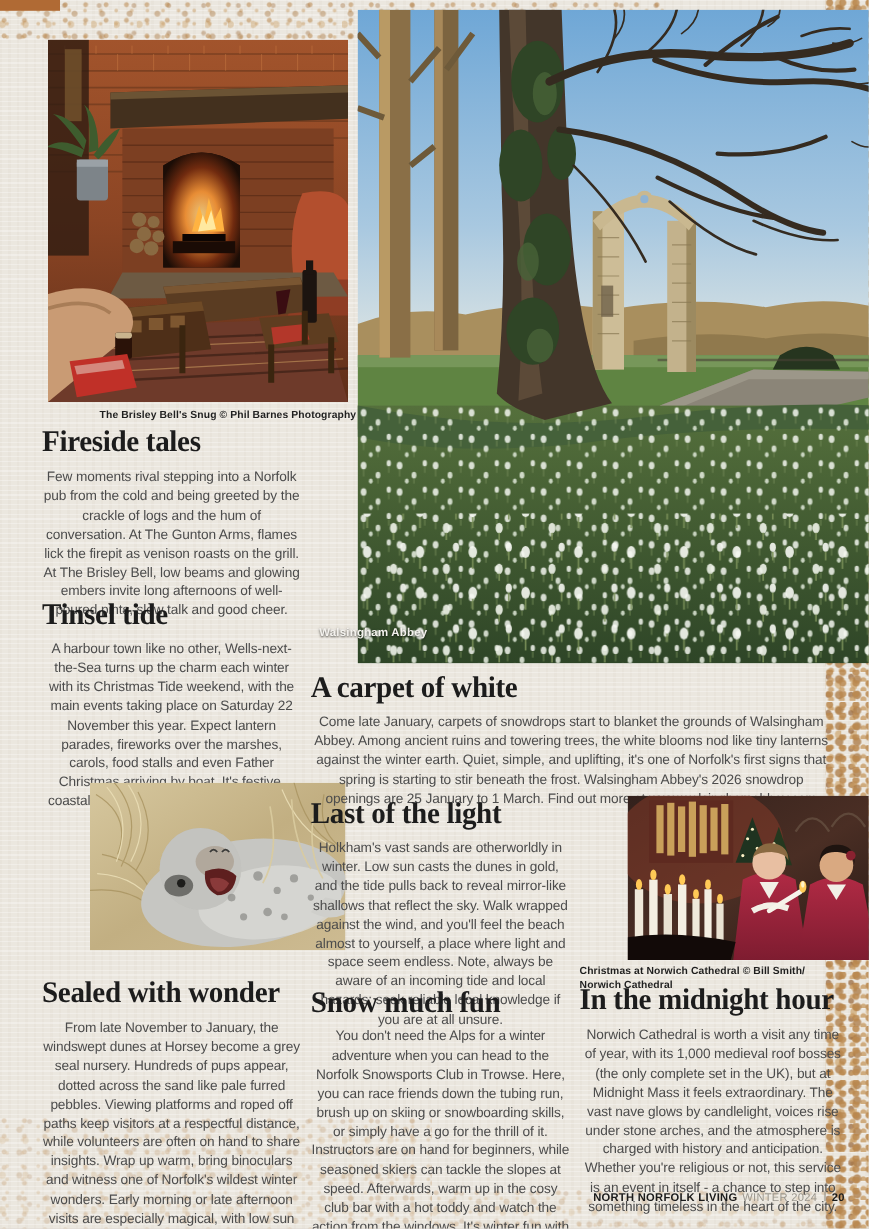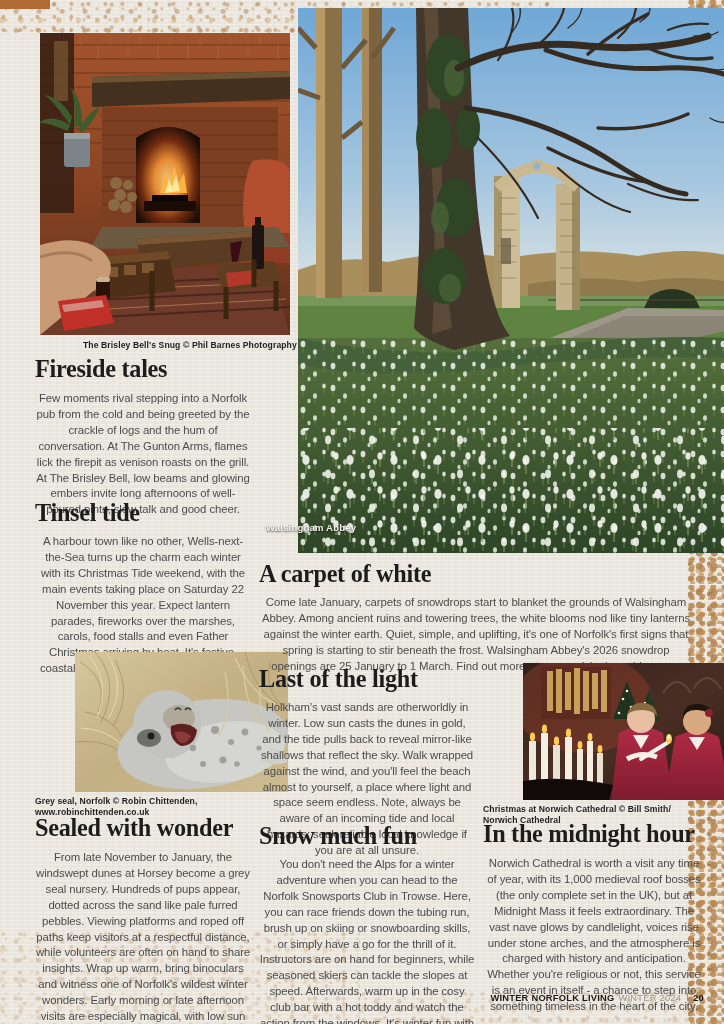--- a/index.html
+++ b/index.html
@@ -226,21 +226,20 @@
           <circle cx="184" cy="96" r="2.6"></circle>
           <circle cx="162" cy="112" r="2.8"></circle>
           <circle cx="118" cy="96" r="3.2"></circle>
       </g>
 
       <g stroke="#d9cb9e" stroke-width="1.4" opacity=".9" fill="none">
         <path d="M150 20 q8 40 -6 64 M168 14 q2 36 16 58 M186 30 q-4 30 8 50"></path>
       </g>
     </svg>
   </div>
-  <div class="caption" style="left:35px;top:796px;width:215px;">Grey seal, Norfolk © Robin Chittenden, www.robinchittenden.co.uk</div>
 
   <h2 class="headline" style="left:35px;top:814px;">Sealed with wonder</h2>
   <div class="body-text" style="left:35px;top:850px;width:216px;">From late November to January, the windswept dunes at Horsey become a grey seal nursery. Hundreds of pups appear, dotted across the sand like pale furred pebbles. Viewing platforms and roped off paths keep visitors at a respectful distance, while volunteers are often on hand to share insights. Wrap up warm, bring binoculars and witness one of Norfolk's wildest winter wonders. Early morning or late afternoon visits are especially magical, with low sun and fewer crowds.</div>
 
   <div class="photo" style="left:258px;top:8px;width:432px;height:545px;">
     <svg viewBox="0 0 432 545" preserveAspectRatio="none">
       <defs>
         <linearGradient id="sky" x1="0" y1="0" x2="0" y2="1">
           <stop offset="0" stop-color="#6fa7d6"></stop>
             <stop offset=".6" stop-color="#a8c8e0"></stop>
@@ -429,16 +428,16 @@
 
       <path d="M0 118 q40 -6 90 4 l-4 15 H0z" fill="#120a08"></path>
     </svg>
   </div>
   <div class="caption" style="left:483px;top:804px;width:224px;">Christmas at Norwich Cathedral © Bill Smith/ Norwich Cathedral</div>
 
   <h2 class="headline" style="left:483px;top:820px;">In the midnight hour</h2>
   <div class="body-text" style="left:483px;top:856px;width:222px;">Norwich Cathedral is worth a visit any time of year, with its 1,000 medieval roof bosses (the only complete set in the UK), but at Midnight Mass it feels extraordinary. The vast nave glows by candlelight, voices rise under stone arches, and the atmosphere is charged with history and anticipation. Whether you're religious or not, this service is an event in itself - a chance to step into something timeless in the heart of the city.</div>
 
   <div id="footer">
-    <span class="mag">WINTER NORFOLK LIVING</span><span class="issue">WINTER 2024</span><span class="pagesep"></span><span class="pnum">20</span>
+    <span class="mag">NORTH NORFOLK LIVING</span><span class="issue">WINTER 2024</span><span class="pagesep"></span><span class="pnum">20</span>
   </div>
 
 </div>
 
 </body></html>

